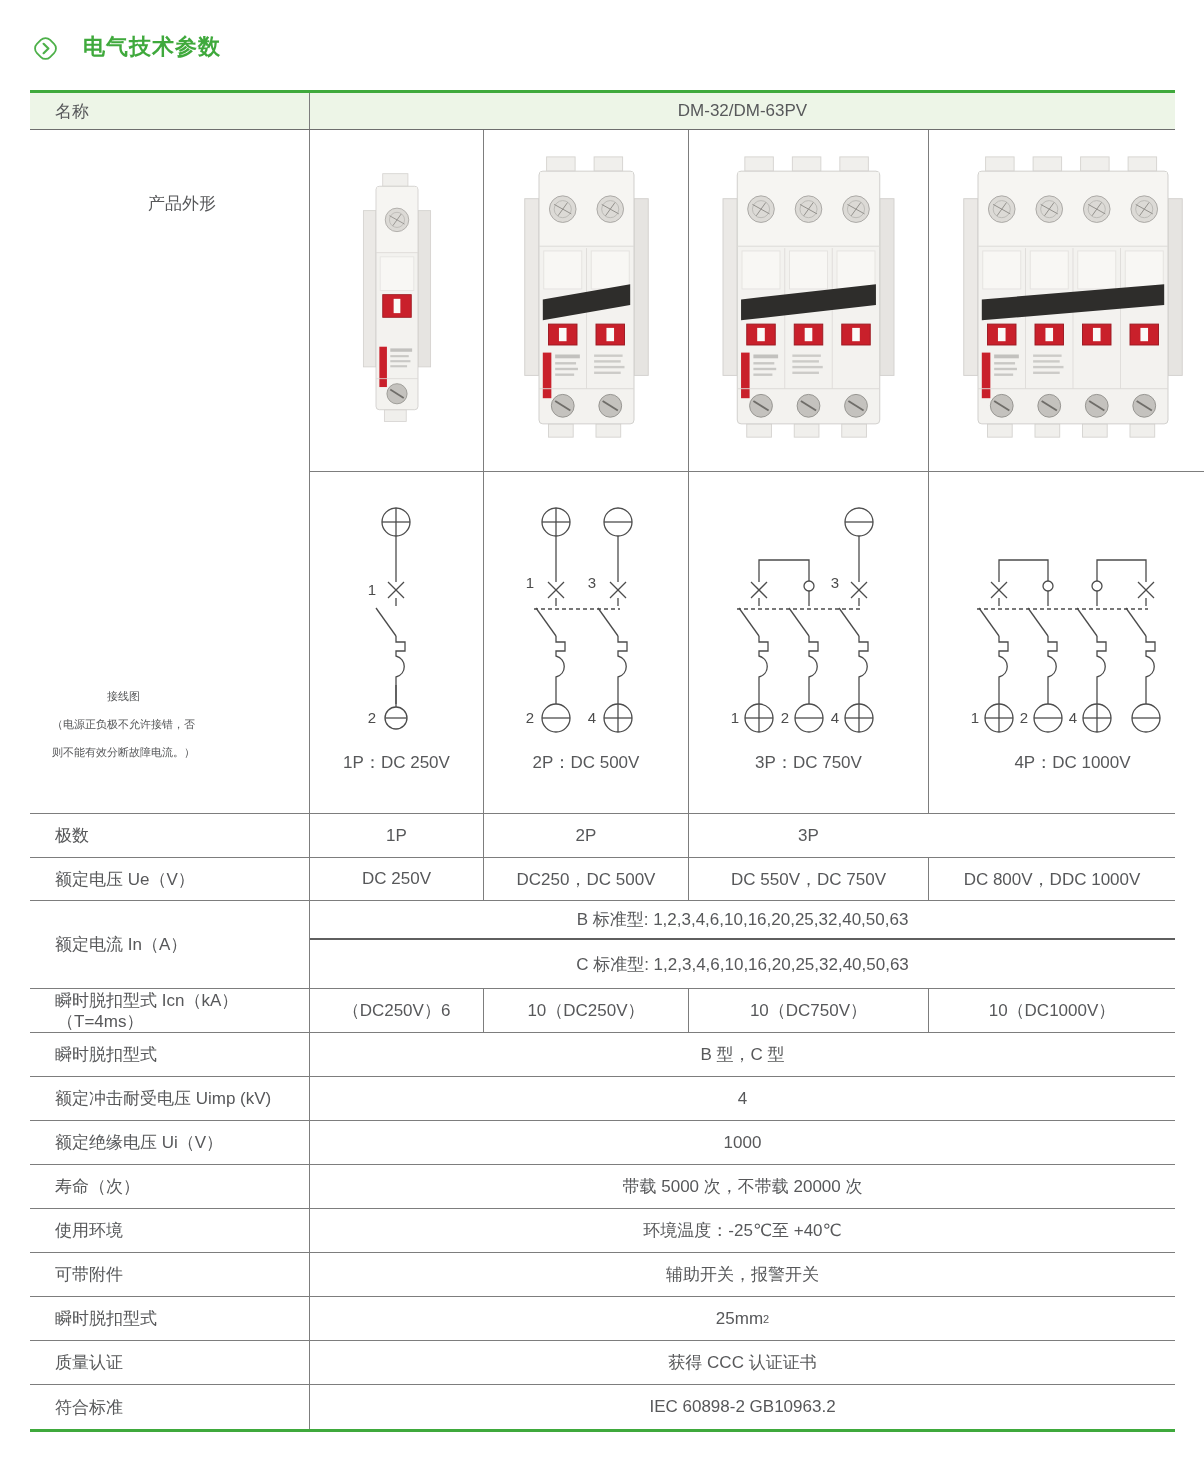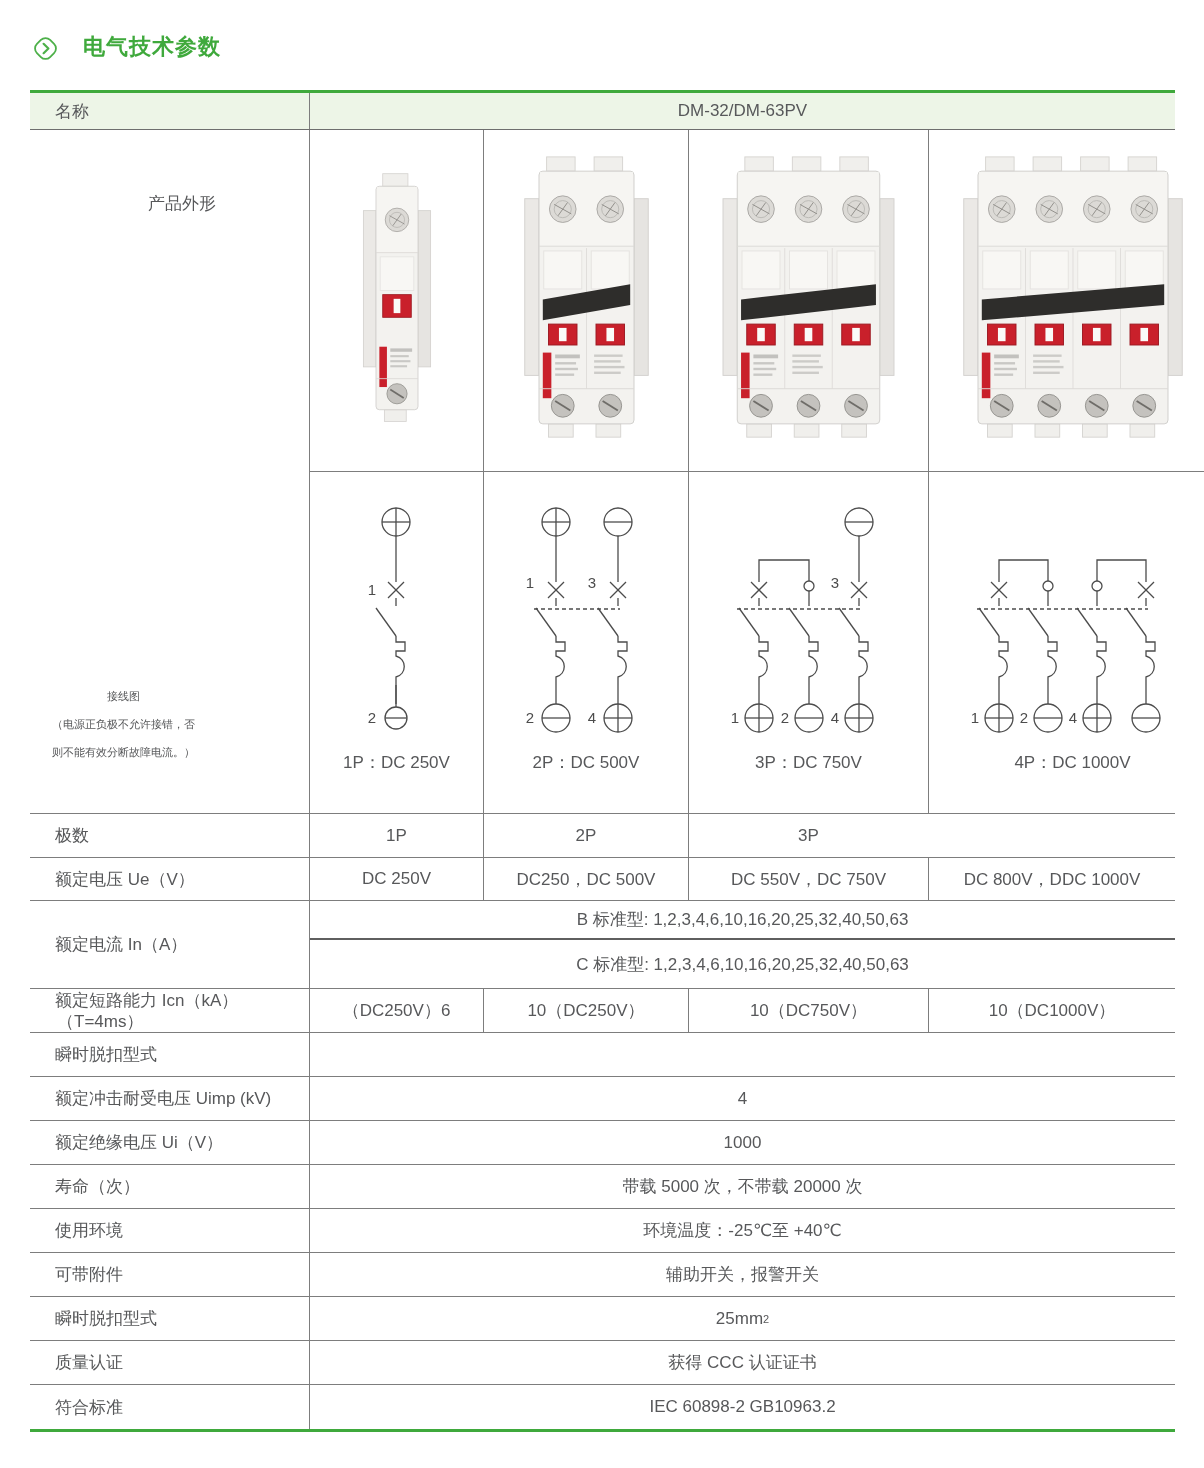--- a/index.html
+++ b/index.html
@@ -452,31 +452,32 @@
     <div class="row currow">
       <div class="cell lab">额定电流 In（A）</div>
       <div class="stack">
         <div class="cell sub-b" style="width:100%">B 标准型: 1,2,3,4,6,10,16,20,25,32,40,50,63</div>
         <div class="cell sub-c" style="width:100%">C 标准型: 1,2,3,4,6,10,16,20,25,32,40,50,63</div>
       </div>
     </div>
 
     <div class="row h44">
       <div class="cell lab lab2">
-        <div>额定短路能力 Icn（kA）</div>
+        <div>瞬时脱扣型式 Icn（kA）</div>
         <div class="l2">（T=4ms）</div>
       </div>
       <div class="cell w1">（DC250V）6</div>
       <div class="cell w2 cl">10（DC250V）</div>
       <div class="cell w3 cl">10（DC750V）</div>
       <div class="cell w4 cl">10（DC1000V）</div>
     </div>
 
     <div class="row h44">
       <div class="cell lab">瞬时脱扣型式</div>
+      <div class="cell w4">B 型，C 型</div>
     </div>
     <div class="row h44">
       <div class="cell lab">额定冲击耐受电压 Uimp (kV)</div>
       <div class="cell w4">4</div>
     </div>
     <div class="row h44">
       <div class="cell lab">额定绝缘电压 Ui（V）</div>
       <div class="cell w4">1000</div>
     </div>
     <div class="row h44">

